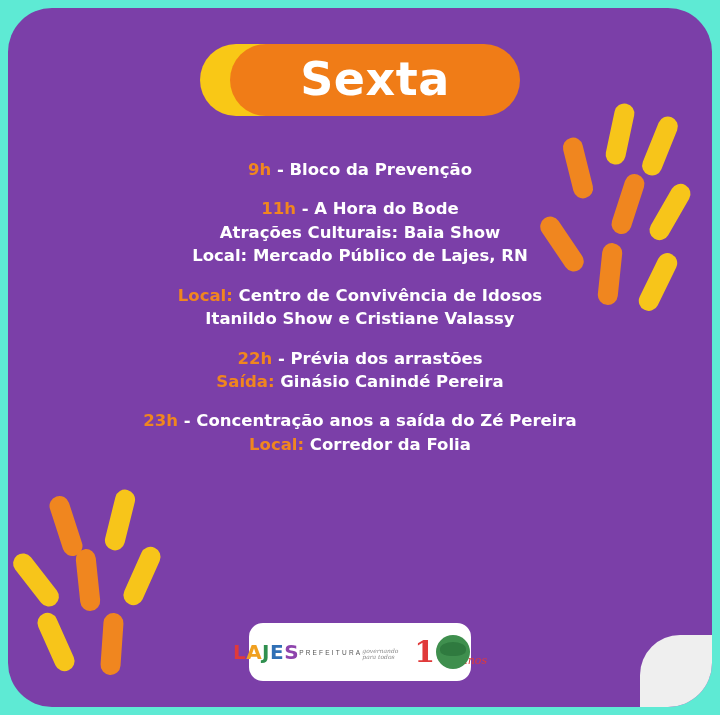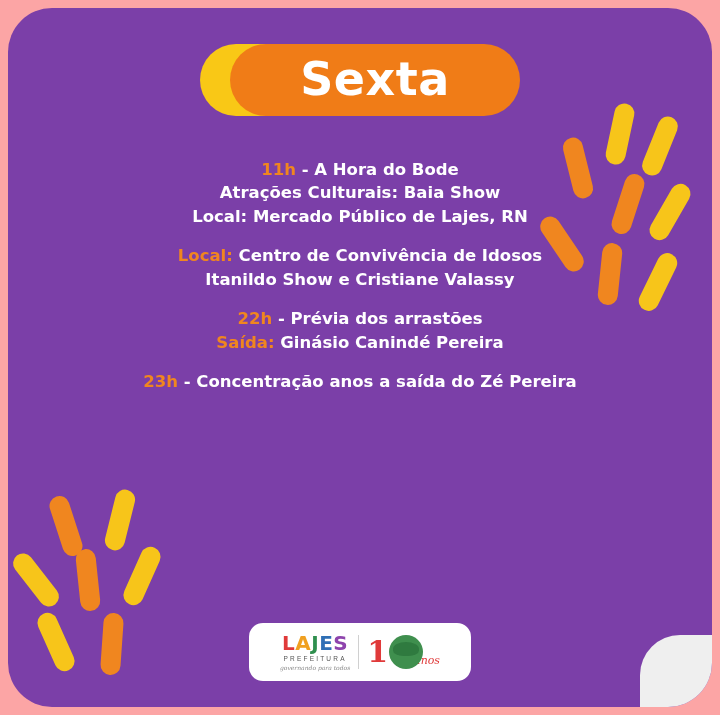--- a/index.html
+++ b/index.html
@@ -5,21 +5,21 @@
   html, body {
     margin: 0;
     padding: 0;
     background: #efefef;
   }
   #poster {
     position: relative;
     width: 720px;
     height: 715px;
     overflow: hidden;
-    background: #fca5a5;
+    background: #5eead4;
     font-family: "Liberation Sans", sans-serif;
   }
   
   #card {
     position: absolute;
     left: 8px;
     top: 8px;
     width: 704px;
     height: 699px;
     background: #7b3fa8;
@@ -116,21 +116,21 @@
     height: 58px;
     background: #ffffff;
     border-radius: 14px;
     display: flex;
     align-items: center;
     justify-content: center;
     gap: 8px;
   }
   .lajes-logo {
     display: flex;
-    flex-direction: column;
+    flex-direction: row;
     align-items: center;
     line-height: 1;
   }
   .lajes-word {
     font-size: 20px;
     font-weight: bold;
     letter-spacing: 0.5px;
     font-family: "DejaVu Sans", sans-serif;
   }
   .lajes-word span:nth-child(1) { color: #e03a3a; }
@@ -222,34 +222,38 @@
 
     <div class="title-wrap">
       <div class="title-yellow"></div>
       <div class="title-orange">
         <div class="title-text">Sexta</div>
       </div>
     </div>
 
     <div id="schedule">
         <div class="block">
+          <div class="line"><span class="hl-orange">9h</span><span> - Bloco da Prevenção</span></div>
+        </div>
+        <div class="block">
           <div class="line"><span class="hl-orange">11h</span><span> - A Hora do Bode</span></div>
           <div class="line"><span>Atrações Culturais: Baia Show</span></div>
           <div class="line"><span>Local: Mercado Público de Lajes, RN</span></div>
         </div>
         <div class="block">
           <div class="line"><span class="hl-orange">Local:</span><span> Centro de Convivência de Idosos</span></div>
           <div class="line"><span>Itanildo Show e Cristiane Valassy</span></div>
         </div>
         <div class="block">
           <div class="line"><span class="hl-orange">22h</span><span> - Prévia dos arrastões</span></div>
           <div class="line"><span class="hl-orange">Saída:</span><span> Ginásio Canindé Pereira</span></div>
         </div>
         <div class="block">
           <div class="line"><span class="hl-orange">23h</span><span> - Concentração anos a saída do Zé Pereira</span></div>
+          <div class="line"><span class="hl-orange">Local:</span><span> Corredor da Folia</span></div>
         </div>
       </div>
 
     <div id="logo-strip">
       <div class="lajes-logo">
         <div class="lajes-word">
           <span>L</span><span>A</span><span>J</span><span>E</span><span>S</span>
         </div>
         <div class="lajes-sub">PREFEITURA</div>
         <div class="lajes-slogan">governando para todos</div>

